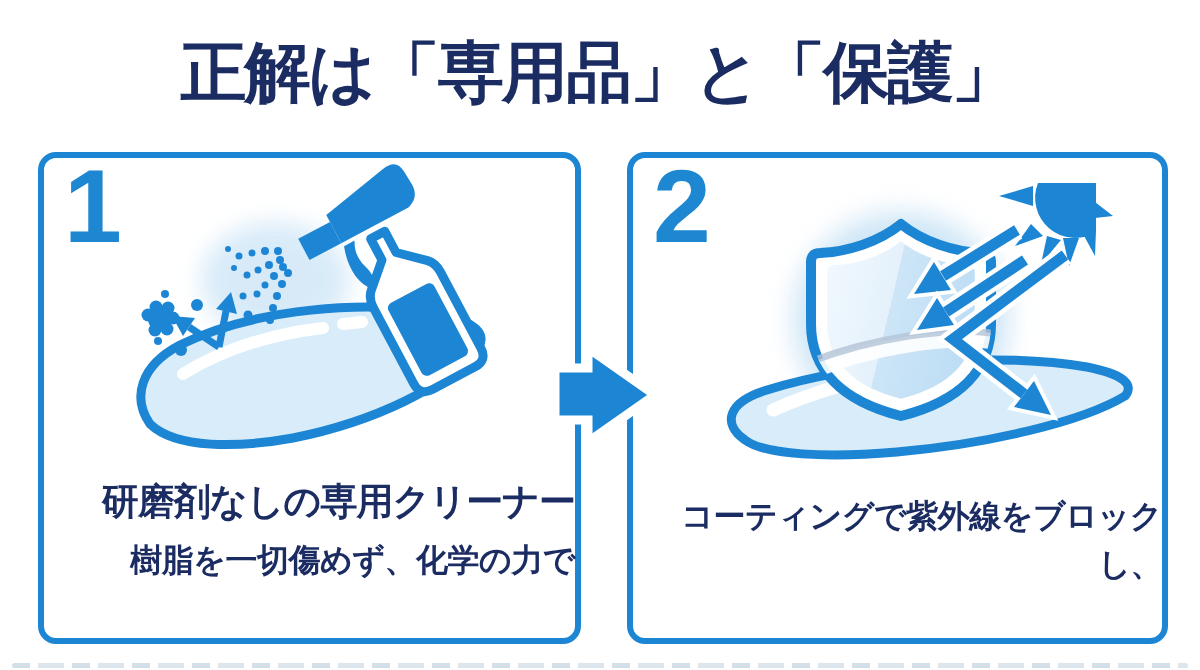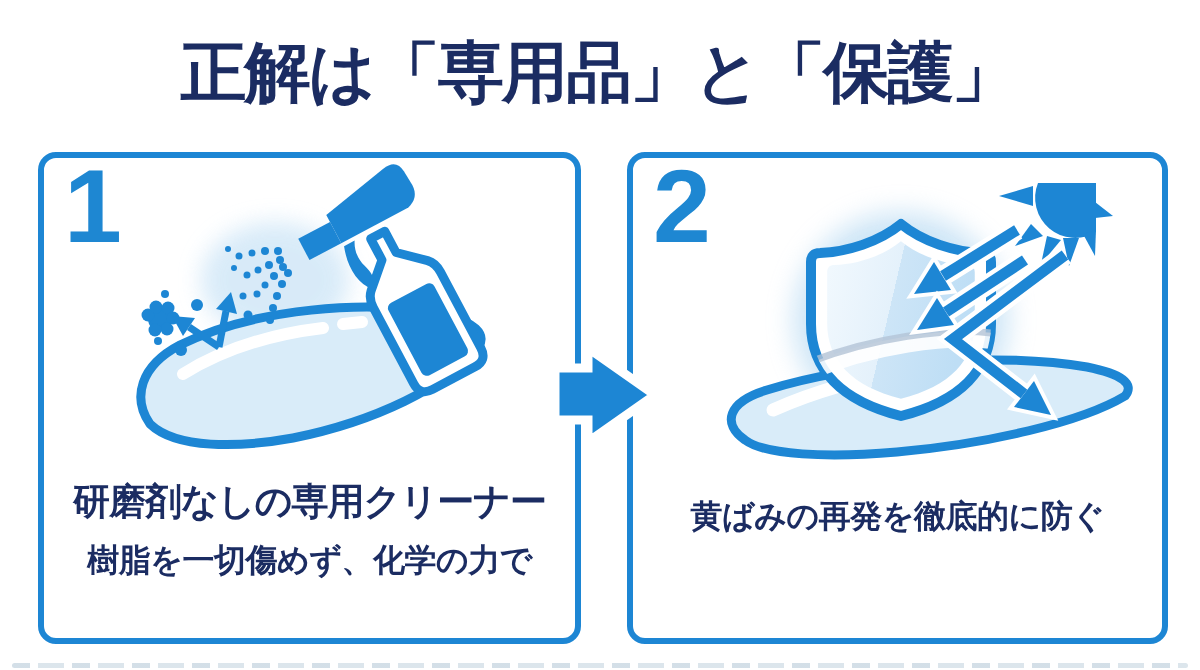--- a/index.html
+++ b/index.html
@@ -7,21 +7,21 @@
          font-family:"Liberation Sans","DejaVu Sans",sans-serif;}
   .title{position:absolute;top:36px;left:0;width:1196px;text-align:center;
          font-size:66px;font-weight:900;letter-spacing:-2px;color:#1b2c62;line-height:1.1;}
   .panel{position:absolute;top:152px;width:543px;height:492px;background:#fff;
          border:6px solid #1d86d4;border-radius:18px;box-sizing:border-box;z-index:1;}
   .panel.p1{left:38px;}
   .panel.p2{left:627px;width:541px;}
   .num{position:absolute;left:20px;top:-4px;font-size:104px;font-weight:800;
        color:#1e87d2;line-height:1;letter-spacing:-2px;}
   .illus{position:absolute;left:0;top:0;width:100%;height:478px;}
-  .panel-text{position:absolute;left:0;right:0;top:322px;text-align:center;color:#1b2c62;}
+  .panel-text{position:absolute;left:0;right:0;top:322px;text-align:right;color:#1b2c62;}
   .panel-heading{font-size:37px;font-weight:800;letter-spacing:-1px;line-height:1.2;}
   .panel-body{margin-top:12px;font-size:32px;font-weight:700;line-height:1.5;letter-spacing:-0.5px;}
   .connector{position:absolute;left:548px;top:340px;width:116px;height:112px;z-index:3;}
   .bottom-noise{position:absolute;left:12px;right:12px;bottom:2px;height:5px;opacity:.5;border-radius:3px;
       background:repeating-linear-gradient(90deg,#a8bfd0 0 18px,transparent 18px 26px,#b9ccd9 26px 52px,transparent 52px 60px);}
 </style>
 </head>
 <body>
 
 <div class="stage">
@@ -180,19 +180,19 @@
         <polygon points="418,257 381,249 401,223" fill="#1d86d4" stroke="#ffffff" stroke-width="8"></polygon>
         <path d="M 432 97 L 320 181 L 391 236" stroke="#1d86d4" stroke-width="11" fill="none" stroke-linejoin="miter"></path>
         <polygon points="418,257 381,249 401,223" fill="#1d86d4"></polygon>
       </g>
     </svg>
 
     <div class="num">2</div>
 
     <div class="panel-text">
       <div class="panel-body">
-        <div>黄ばみの再発を徹底的に防ぐ</div>
+        <div>コーティングで紫外線をブロックし、</div>
       </div>
     </div>
   </div>
 
   <div class="bottom-noise"></div>
 </div>
 
 </body></html>

